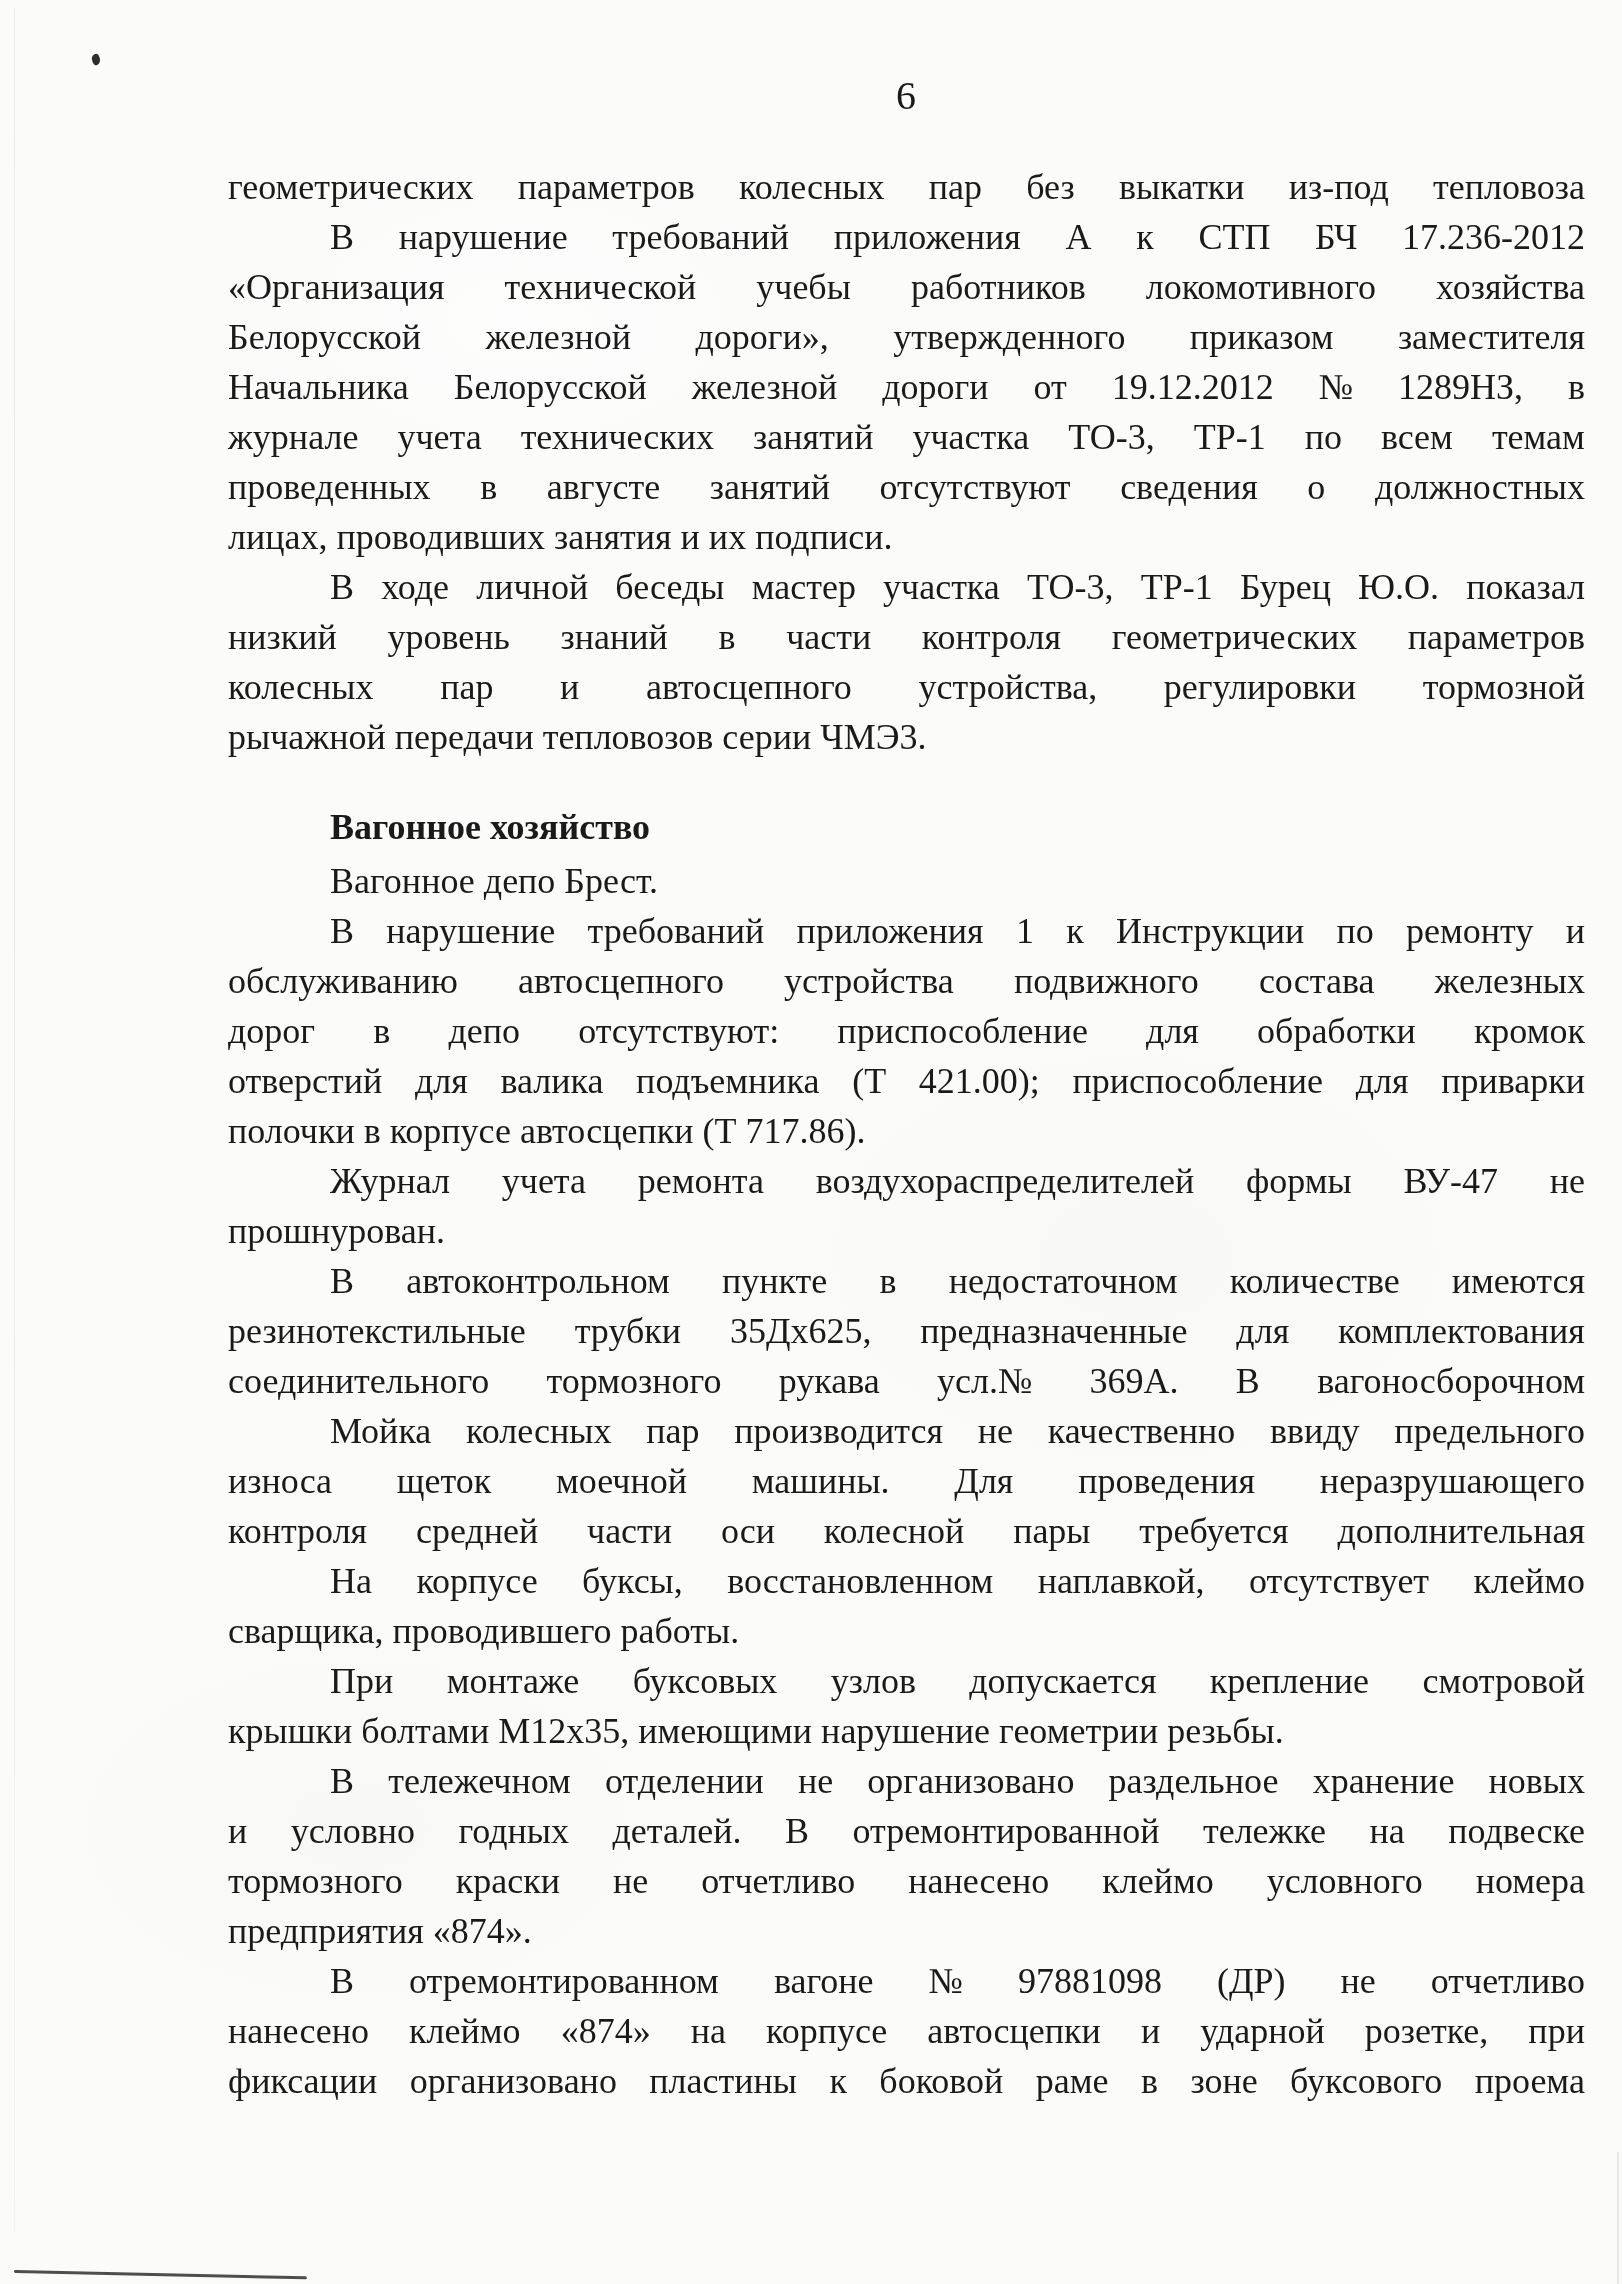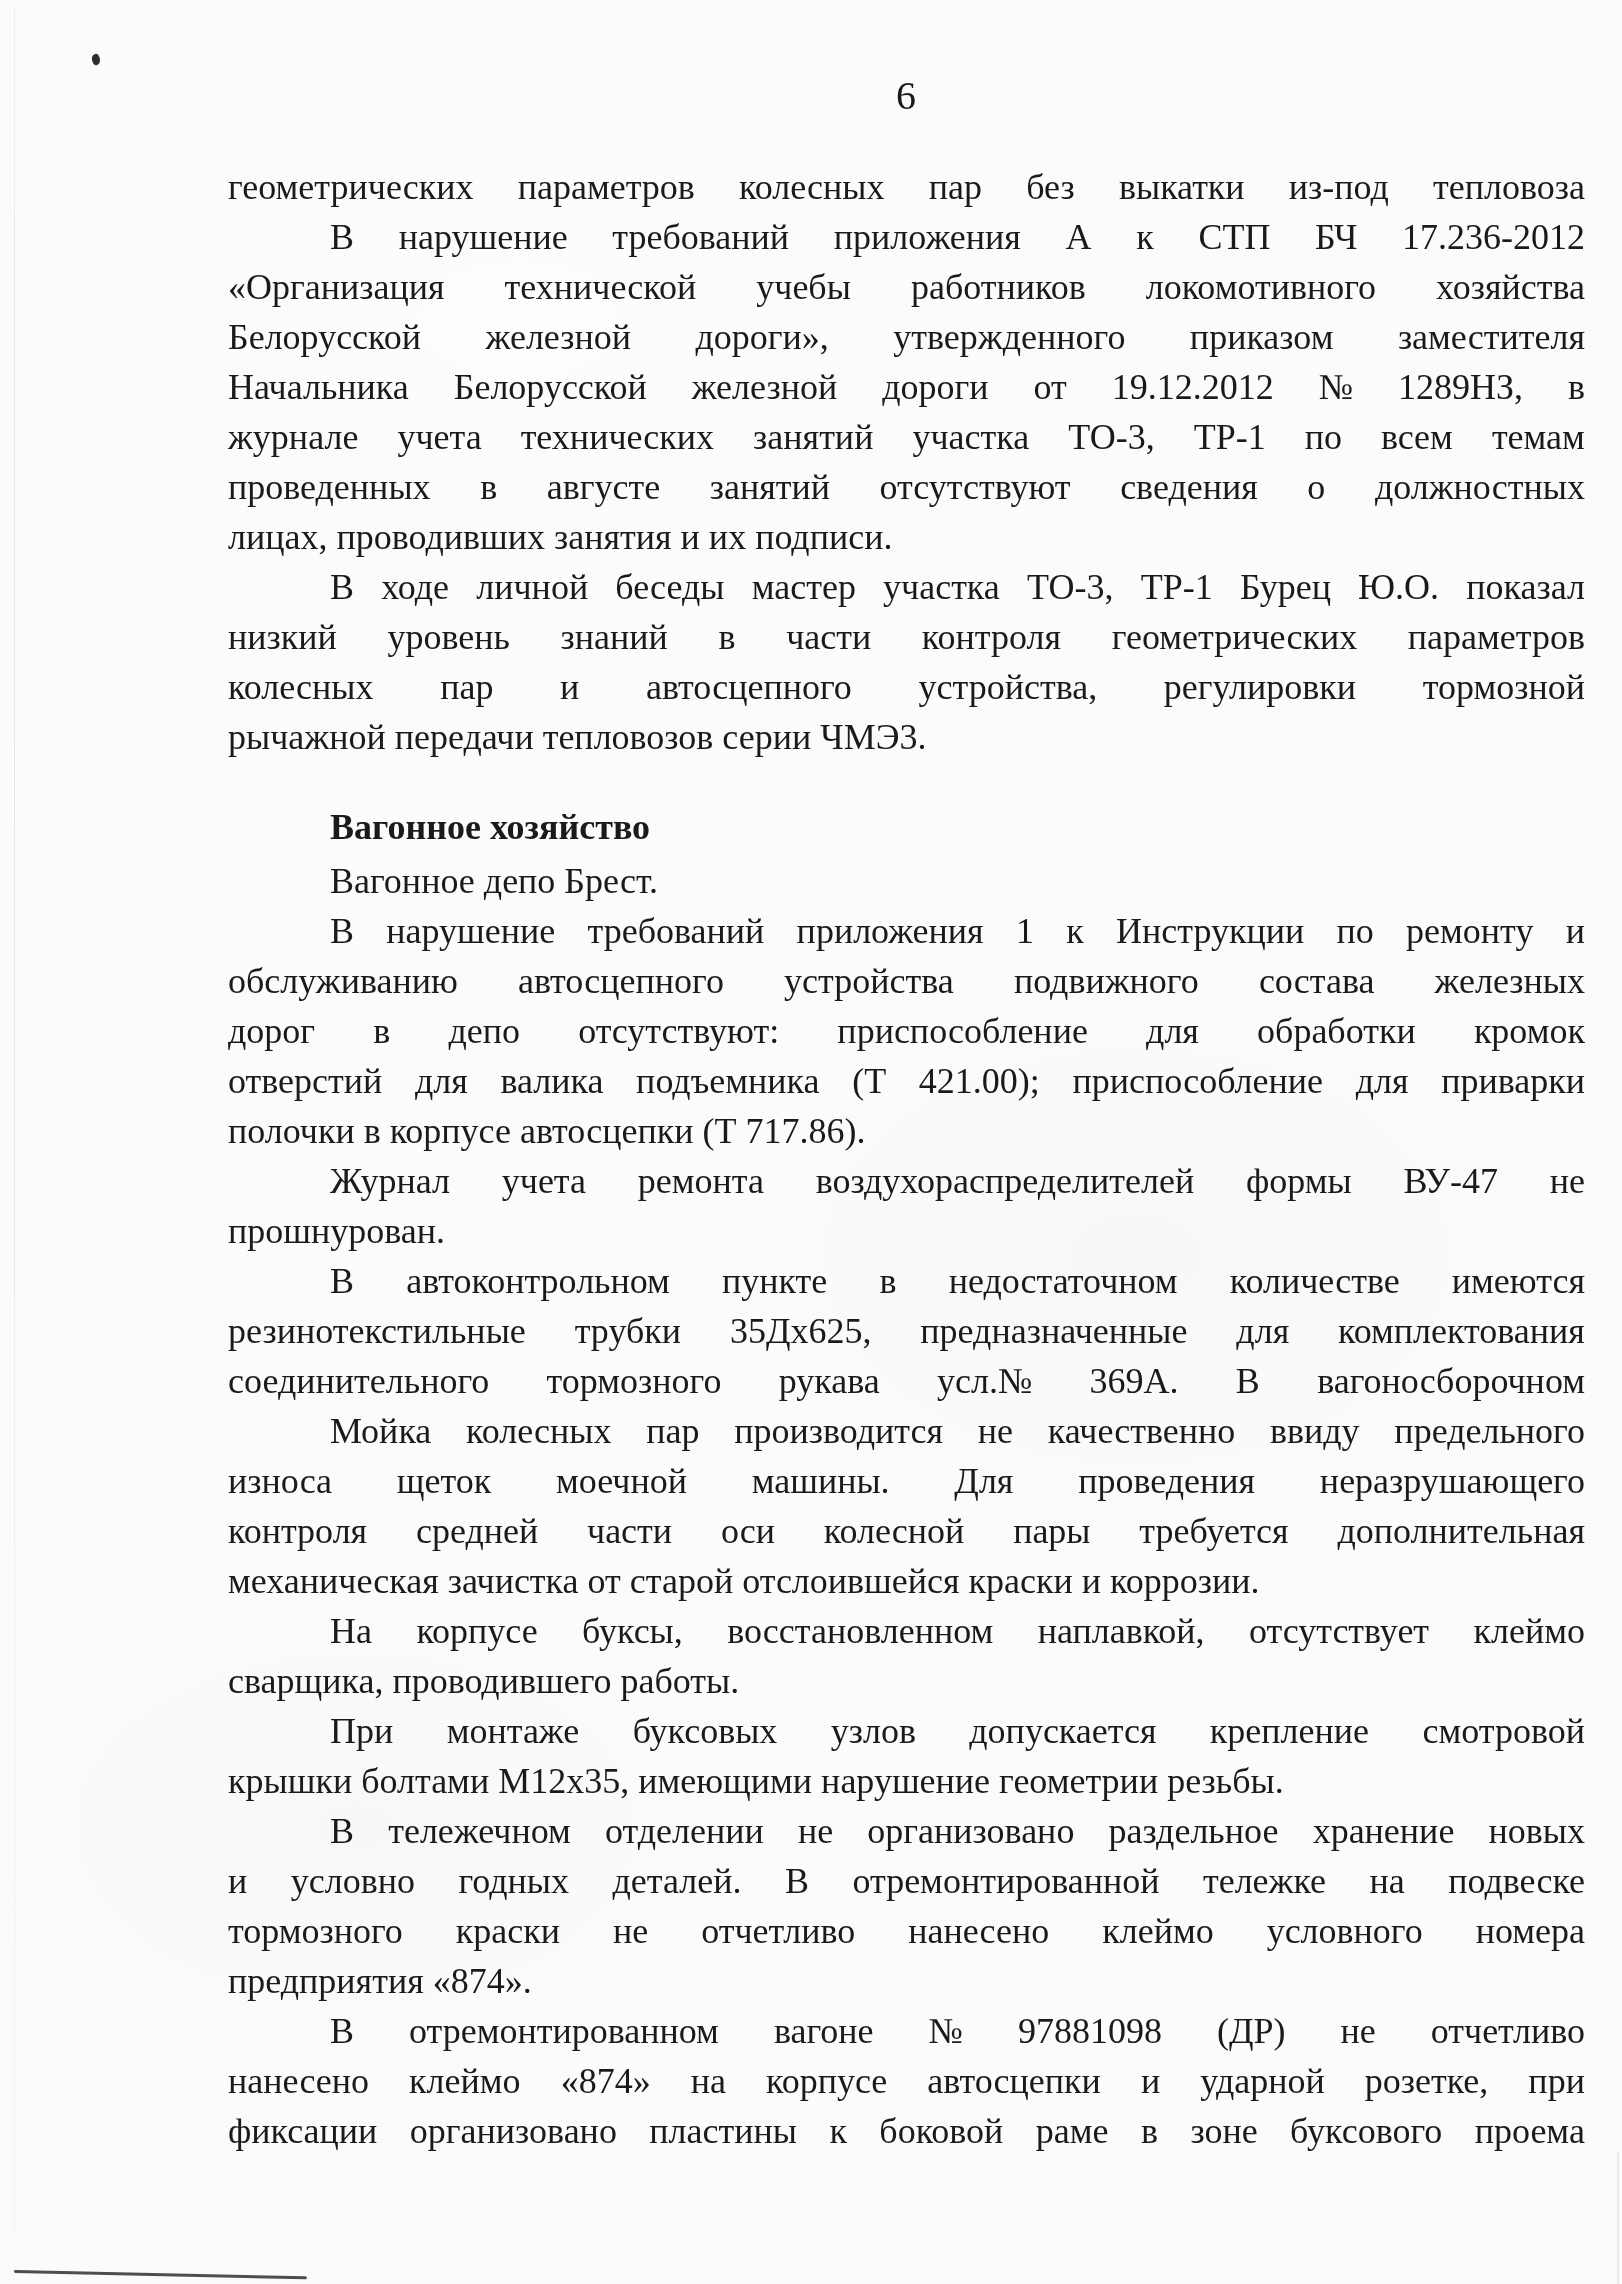--- a/index.html
+++ b/index.html
@@ -286,21 +286,20 @@
         <div class="line just">
           <span>контроля</span>
           <span>средней</span>
           <span>части</span>
           <span>оси</span>
           <span>колесной</span>
           <span>пары</span>
           <span>требуется</span>
           <span>дополнительная</span>
         </div>
-        <div class="line">механическая зачистка от старой отслоившейся краски и коррозии.</div>
       </div>
       <div class="para body">
         <div class="line just indent">
           <span>На</span>
           <span>корпусе</span>
           <span>буксы,</span>
           <span>восстановленном</span>
           <span>наплавкой,</span>
           <span>отсутствует</span>
           <span>клеймо</span>

